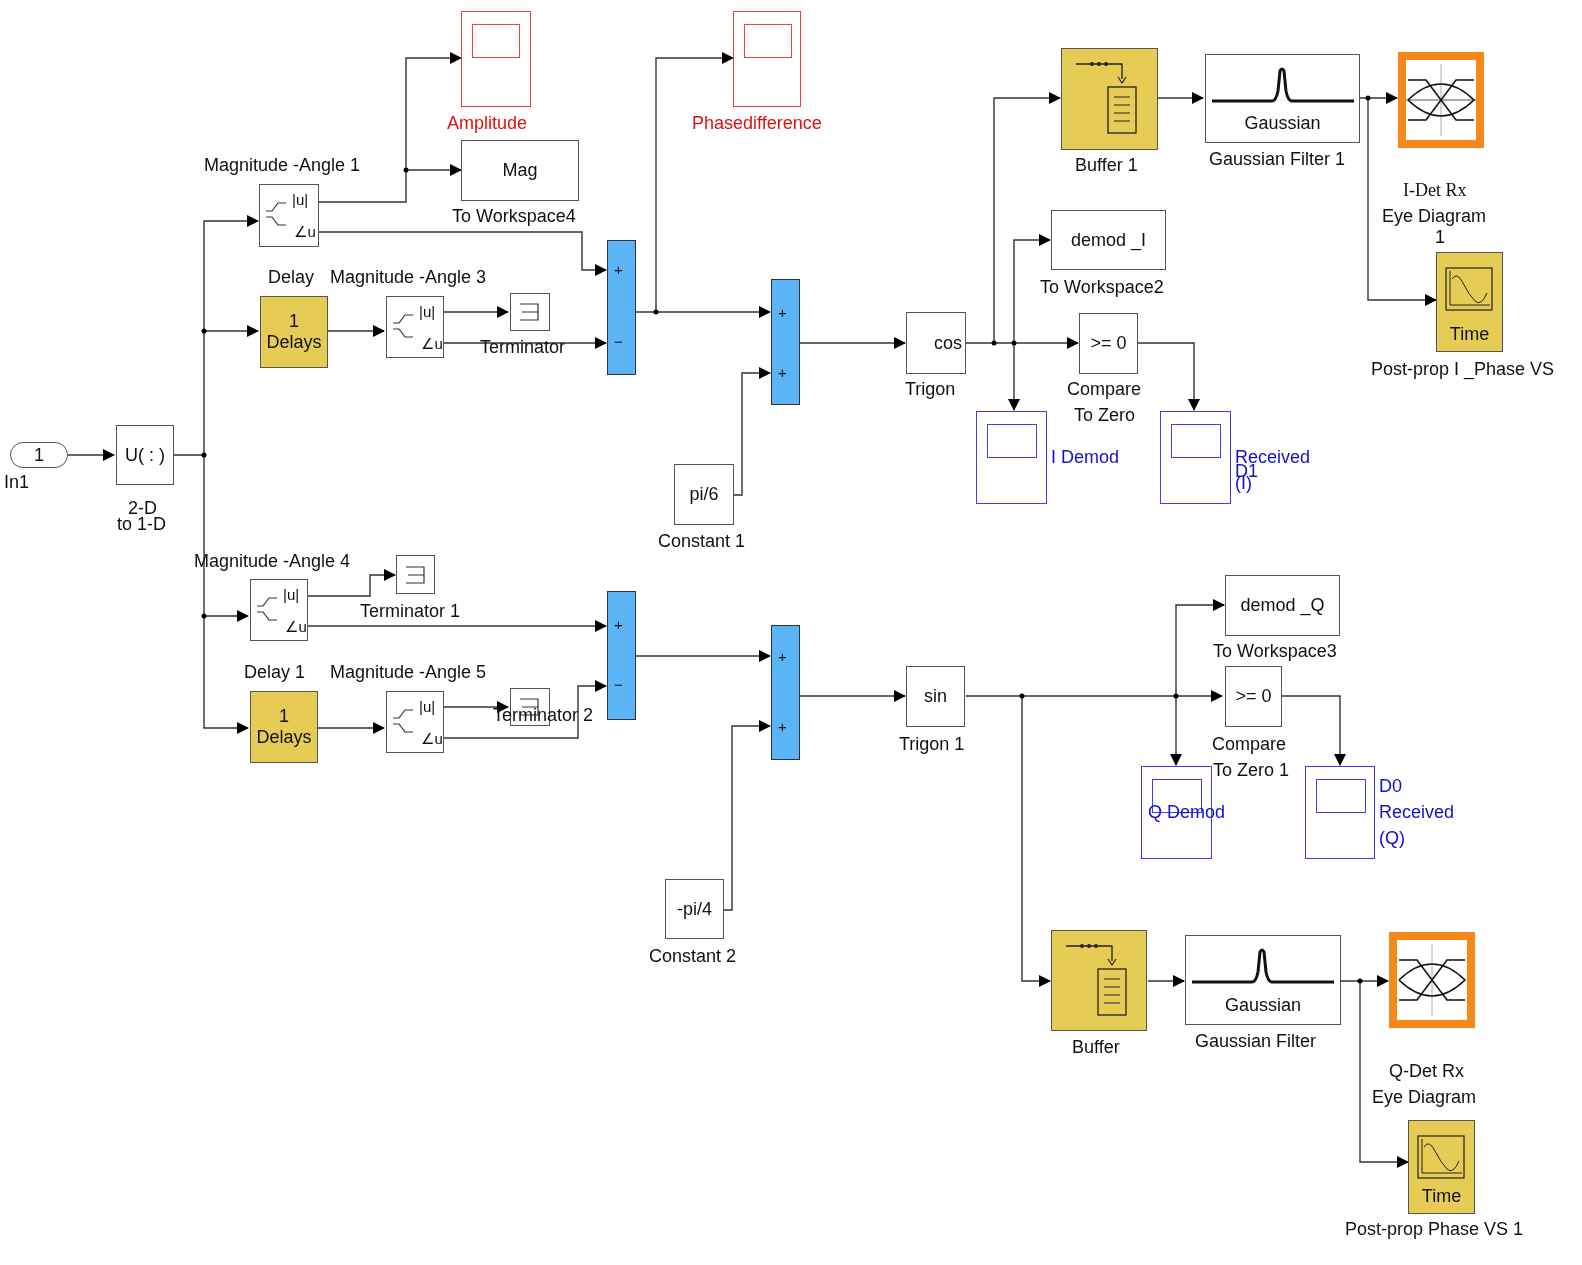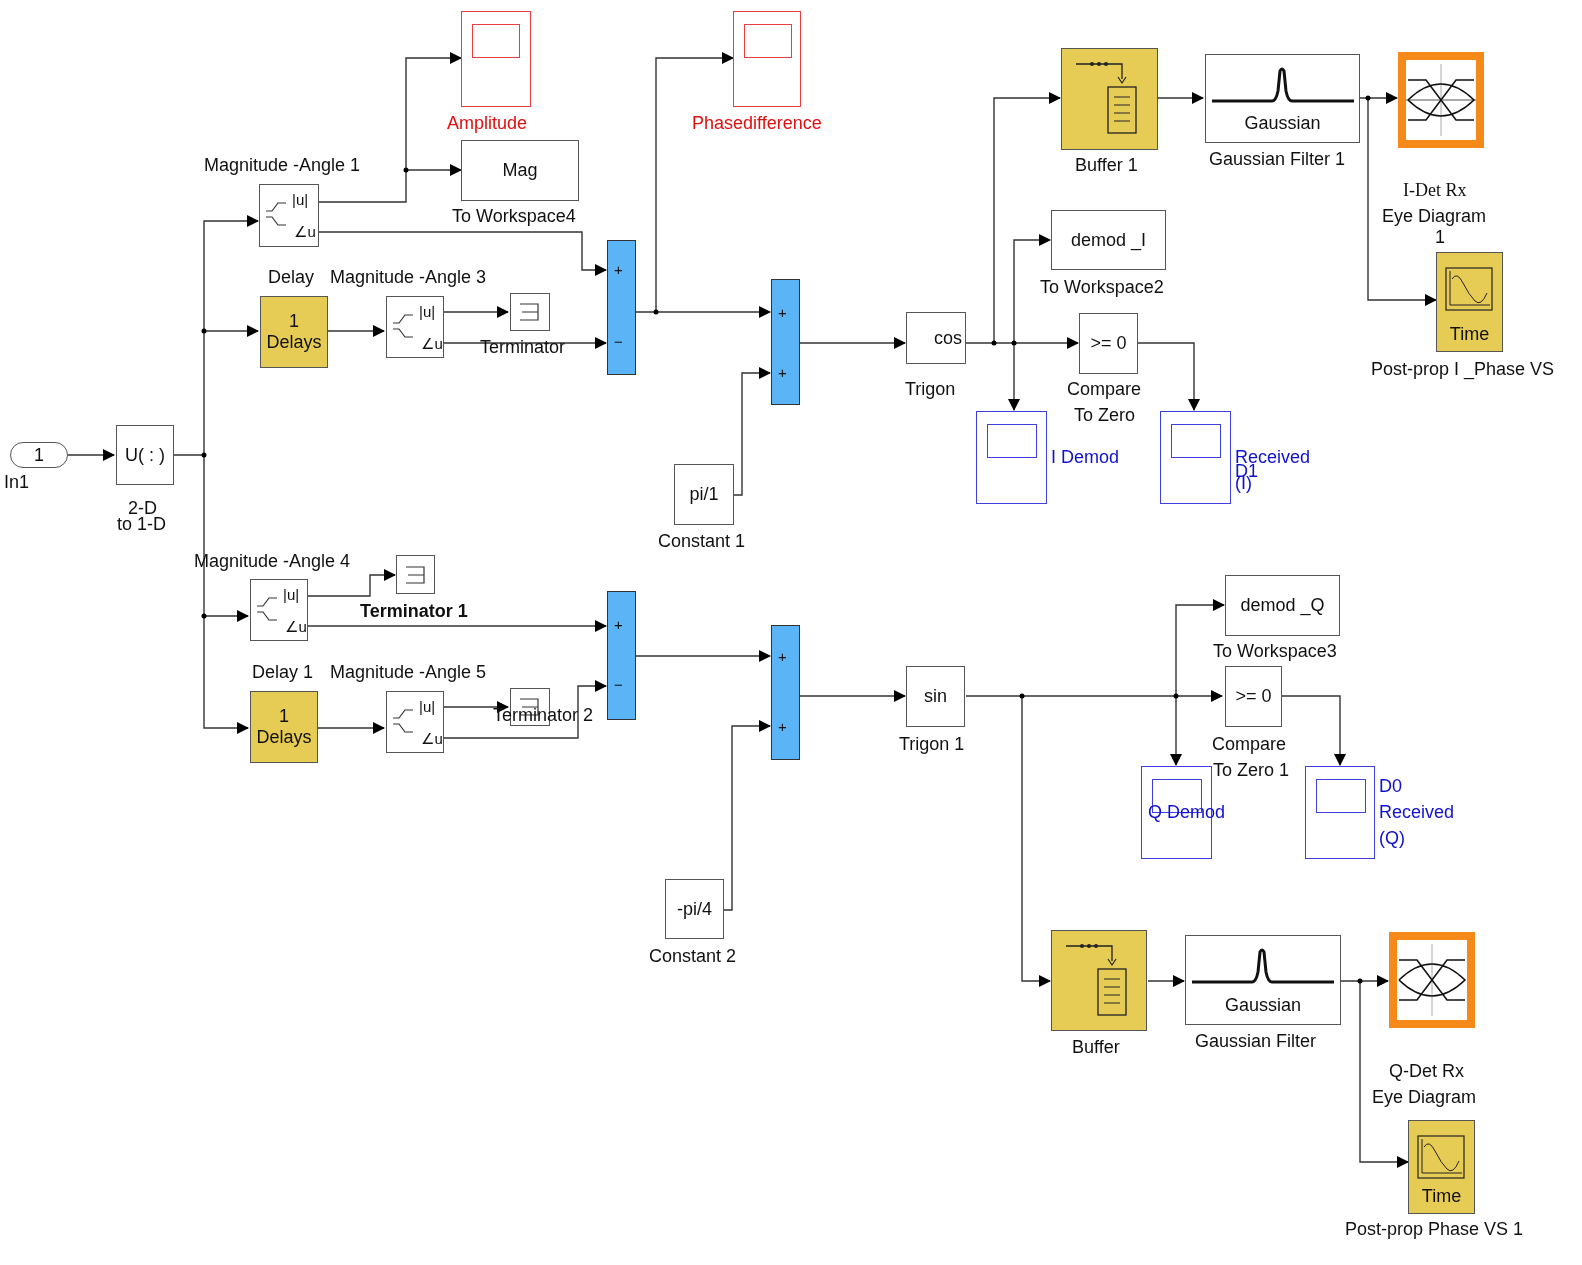--- a/index.html
+++ b/index.html
@@ -150,24 +150,24 @@
 <div class="blk blu" style="left:607px;top:240px;width:29px;height:135px;">
   <span class="sgn" style="left:6px;top:20px;">+</span>
   <span class="sgn" style="left:6px;top:92px;">−</span>
 </div>
 
 <div class="blk blu" style="left:771px;top:279px;width:29px;height:126px;">
   <span class="sgn" style="left:6px;top:24px;">+</span>
   <span class="sgn" style="left:6px;top:84px;">+</span>
 </div>
 
-<div class="blk" style="left:674px;top:464px;width:60px;height:61px;">pi/1</div>
+<div class="blk" style="left:674px;top:464px;width:60px;height:61px;">pi/6</div>
 <div class="lbl" style="left:658px;top:528px;">Constant 1</div>
 
-<div class="blk" style="left:906px;top:312px;width:60px;height:52px;padding-left:24px;">cos</div>
+<div class="blk" style="left:906px;top:312px;width:60px;height:62px;padding-left:24px;">cos</div>
 <div class="lbl" style="left:905px;top:376px;">Trigon</div>
 
 <div class="blk" style="left:1051px;top:210px;width:115px;height:60px;">demod _I</div>
 <div class="lbl" style="left:1040px;top:274px;">To Workspace2</div>
 
 <div class="blk" style="left:1079px;top:313px;width:59px;height:61px;">&gt;= 0</div>
 <div class="lbl" style="left:1067px;top:376px;">Compare</div>
 <div class="lbl" style="left:1074px;top:402px;">To Zero</div>
 
 <div class="blk scope-blue" style="left:976px;top:411px;width:71px;height:93px;">
@@ -231,23 +231,23 @@
   <svg style="position:absolute;left:4px;top:14px" width="26" height="34">
       <path d="M2,12 H8 L14,4 H22 M2,18 H8 L14,26 H22" fill="none" stroke="#333" stroke-width="1.2"></path>
     </svg>
 </div>
 
 <div class="blk" style="left:396px;top:555px;width:39px;height:39px;">
   <svg width="24" height="22">
       <path d="M2,3 H20 V19 H2 M4,11 H20" fill="none" stroke="#333" stroke-width="1.2"></path>
     </svg>
 </div>
-<div class="lbl" style="left:360px;top:598px;font-weight:bold;">Terminator  1</div>
-
-<div class="lbl" style="left:252px;top:659px;">Delay 1</div>
+<div class="lbl" style="left:360px;top:598px;">Terminator  1</div>
+
+<div class="lbl" style="left:244px;top:659px;">Delay 1</div>
 <div class="blk yel" style="left:250px;top:691px;width:68px;height:72px;flex-direction:column;">
   <span>1</span>
   <span>Delays</span>
 </div>
 
 <div class="lbl" style="left:330px;top:659px;">Magnitude  -Angle 5</div>
 <div class="blk" style="left:386px;top:691px;width:58px;height:62px;">
   <span class="sgn" style="left:32px;top:6px;">|u|</span>
   <span class="sgn" style="left:34px;top:38px;">∠u</span>
   <svg style="position:absolute;left:4px;top:14px" width="26" height="34">

